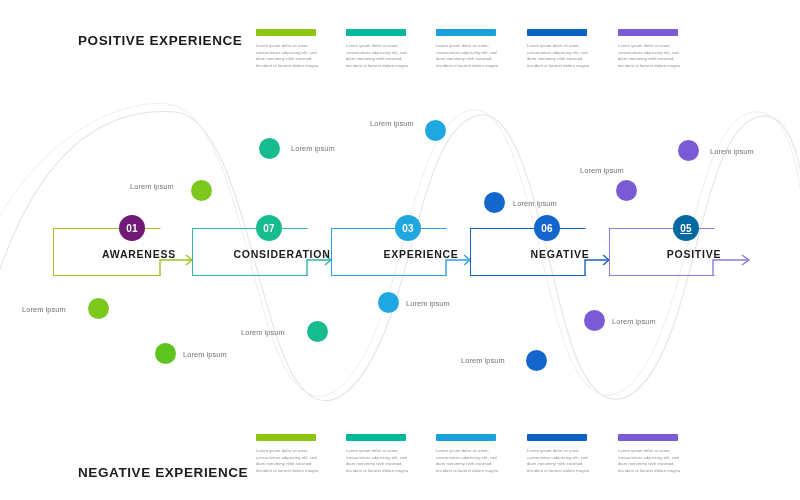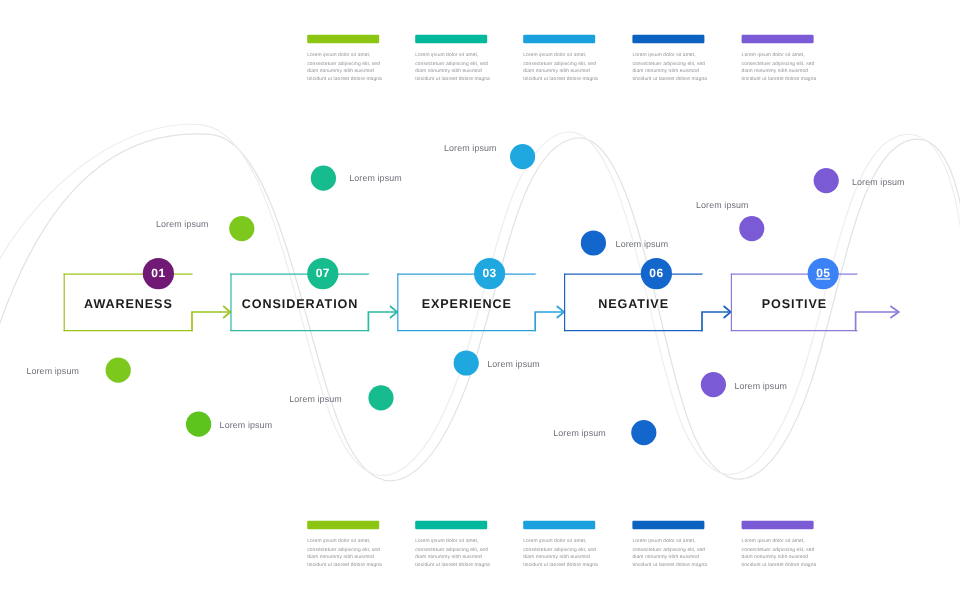--- a/index.html
+++ b/index.html
@@ -32,21 +32,21 @@
   
   .stage{position:absolute;}
   .stage-box{
     position:absolute;box-sizing:border-box;
     border-style:solid;border-width:1.4px;
     border-right-color:transparent;
     background:transparent;
   }
   .stage-label{
     position:absolute;font-weight:bold;font-size:10.5px;letter-spacing:.75px;
-    color:#1c1c1c;white-space:nowrap;text-align:center;
+    color:#1c1c1c;white-space:nowrap;text-align:center;padding-left:32px;
   }
   .stage-num{
     position:absolute;width:26px;height:26px;border-radius:50%;
     color:#fff;font-weight:bold;font-size:10px;letter-spacing:.3px;
     display:flex;align-items:center;justify-content:center;
   }
 
   
   .dot{position:absolute;border-radius:50%;}
   .dot-label{
@@ -73,20 +73,21 @@
              C 30 150, 108 98, 168 104
              C 230 110, 248 290, 282 362
              C 312 424, 352 398, 382 314
              C 412 228, 424 118, 472 110
              C 522 103, 540 286, 570 358
              C 600 424, 640 398, 668 314
              C 696 228, 708 118, 754 112
              C 796 108, 802 196, 808 256" fill="none" stroke="#edeef0" stroke-width="1"></path>
   </svg>
 
+  <div class="section-title" id="title-positive">POSITIVE EXPERIENCE</div>
 
   <div class="legend-block" style="left:256px;top:29px;">
     <div class="legend-bar" style="background: rgb(140, 198, 19);"></div>
     <div class="legend-text">Lorem ipsum dolor sit amet, consectetuer adipiscing elit, sed diam nonummy nibh euismod tincidunt ut laoreet dolore magna</div>
   </div>
   <div class="legend-block" style="left:346px;top:29px;">
     <div class="legend-bar" style="background: rgb(0, 184, 155);"></div>
     <div class="legend-text">Lorem ipsum dolor sit amet, consectetuer adipiscing elit, sed diam nonummy nibh euismod tincidunt ut laoreet dolore magna</div>
   </div>
   <div class="legend-block" style="left:436px;top:29px;">
@@ -95,20 +96,21 @@
   </div>
   <div class="legend-block" style="left:527px;top:29px;">
     <div class="legend-bar" style="background: rgb(11, 98, 192);"></div>
     <div class="legend-text">Lorem ipsum dolor sit amet, consectetuer adipiscing elit, sed diam nonummy nibh euismod tincidunt ut laoreet dolore magna</div>
   </div>
   <div class="legend-block" style="left:618px;top:29px;">
     <div class="legend-bar" style="background: rgb(123, 90, 214);"></div>
     <div class="legend-text">Lorem ipsum dolor sit amet, consectetuer adipiscing elit, sed diam nonummy nibh euismod tincidunt ut laoreet dolore magna</div>
   </div>
 
+  <div class="section-title" id="title-negative">NEGATIVE EXPERIENCE</div>
 
   <div class="legend-block" style="left:256px;top:434px;">
     <div class="legend-bar" style="background: rgb(140, 198, 19);"></div>
     <div class="legend-text">Lorem ipsum dolor sit amet, consectetuer adipiscing elit, sed diam nonummy nibh euismod tincidunt ut laoreet dolore magna</div>
   </div>
   <div class="legend-block" style="left:346px;top:434px;">
     <div class="legend-bar" style="background: rgb(0, 184, 155);"></div>
     <div class="legend-text">Lorem ipsum dolor sit amet, consectetuer adipiscing elit, sed diam nonummy nibh euismod tincidunt ut laoreet dolore magna</div>
   </div>
   <div class="legend-block" style="left:436px;top:434px;">
@@ -162,21 +164,21 @@
 
   <div class="stage">
     <div class="stage-box" style="left:470px;top:228px;width:116px;height:48px;border-color:#1D63BE;border-right-color:transparent;"></div>
     <div class="stage-label" style="left:468px;top:248px;width:120px;">NEGATIVE</div>
     <div class="stage-num" style="left:534px;top:215px;background:#1366CC;">06</div>
   </div>
 
   <div class="stage">
     <div class="stage-box" style="left:609px;top:228px;width:106px;height:48px;border-color:#8C7BD8;border-right-color:transparent;"></div>
     <div class="stage-label" style="left:607px;top:248px;width:110px;">POSITIVE</div>
-    <div class="stage-num" style="left:673px;top:215px;background:#3b82f6;text-decoration:underline;">05</div>
+    <div class="stage-num" style="left:673px;top:215px;background:#0369a1;text-decoration:underline;">05</div>
   </div>
 
   <div class="dot" style="left:191px;top:180px;width:21px;height:21px;background:#7CC81C;"></div>
   <div class="dot-label" style="left:130px;top:182px;">Lorem ipsum</div>
 
   <div class="dot" style="left:88px;top:298px;width:21px;height:21px;background:#7CC81C;"></div>
   <div class="dot-label" style="left:22px;top:305px;">Lorem ipsum</div>
 
   <div class="dot" style="left:155px;top:343px;width:21px;height:21px;background:#5CC41C;"></div>
   <div class="dot-label" style="left:183px;top:350px;">Lorem ipsum</div>

